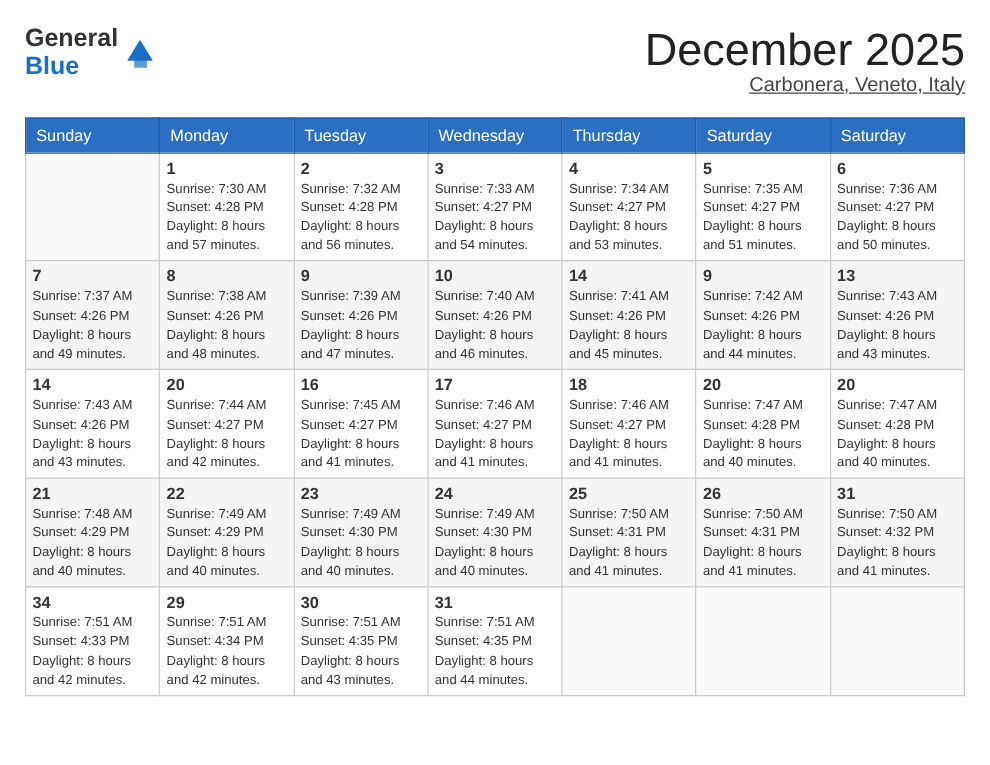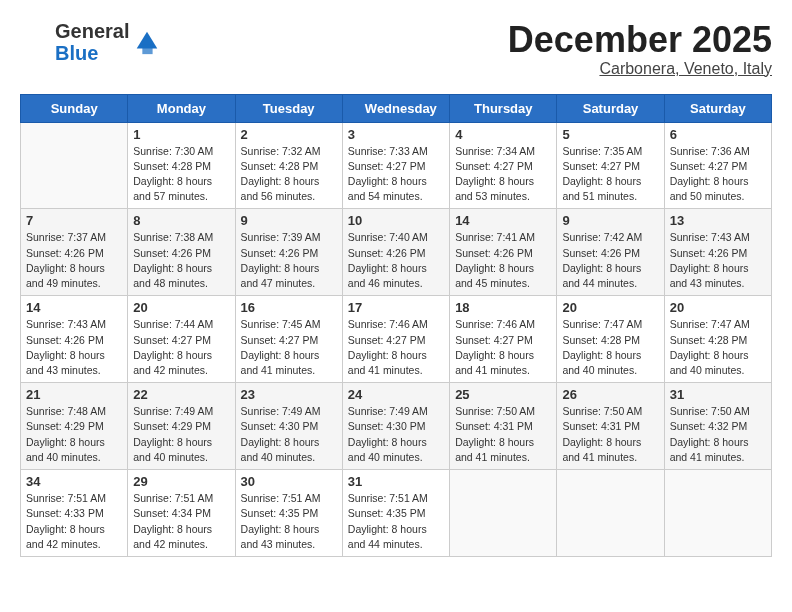--- a/index.html
+++ b/index.html
@@ -12,62 +12,61 @@
     }
     .header {
       display: flex;
       justify-content: space-between;
       align-items: flex-start;
       margin-bottom: 16px;
     }
     .logo {
       display: flex;
       align-items: center;
-      margin-left: 35px;
     }
     .logo-text {
       font-size: 20px;
       font-weight: bold;
       line-height: 1.1;
     }
     .logo-general { color: #333; }
     .logo-blue { color: #1a6fc4; }
     .logo-icon {
       width: 28px;
       height: 28px;
       margin-left: 4px;
       fill: #1a6fc4;
     }
     .title-block {
       text-align: right;
     }
     .month-title {
       font-size: 36px;
-      font-weight: bold;
+      font-weight: normal;
       color: #222;
       line-height: 1.1;
       margin-left: 24px;
     }
     .location-title {
       font-size: 16px;
       color: #444;
       text-decoration: underline;
     }
     table {
       width: 100%;
       border-collapse: collapse;
       table-layout: fixed;
     }
     thead tr th {
       background-color: #2a6fc4;
       color: #fff;
-      padding: 6px 22px;
+      padding: 6px 8px;
       font-size: 13px;
-      font-weight: bold;
-      text-align: center;
+      font-weight: normal;
+      text-align: left;
       border: 1px solid #1a5aaa;
     }
     tbody tr td {
       border: 1px solid #ccc;
       vertical-align: top;
       padding: 4px 5px;
       font-size: 11px;
       color: #333;
       height: 80px;
       background: #fff;

